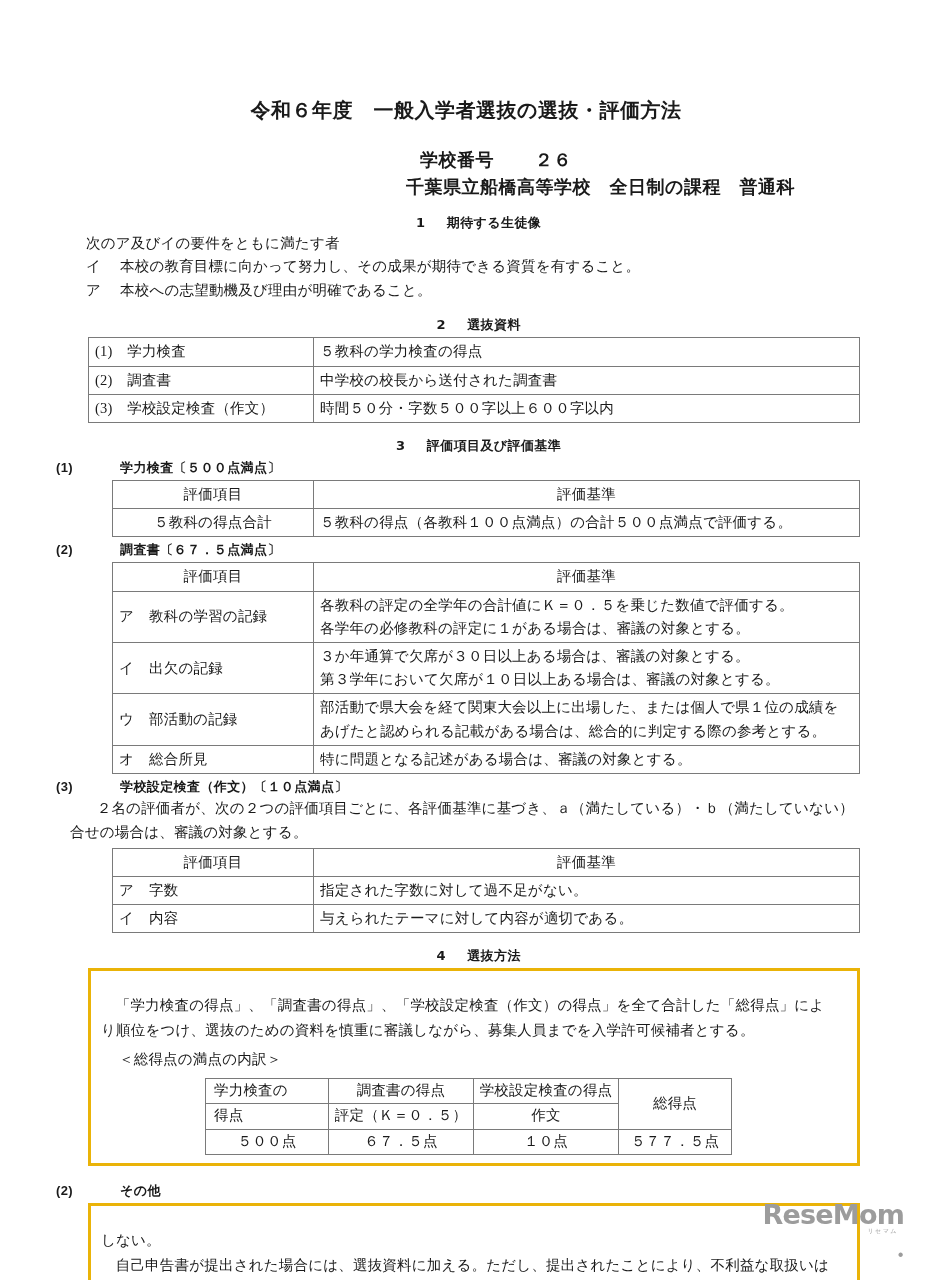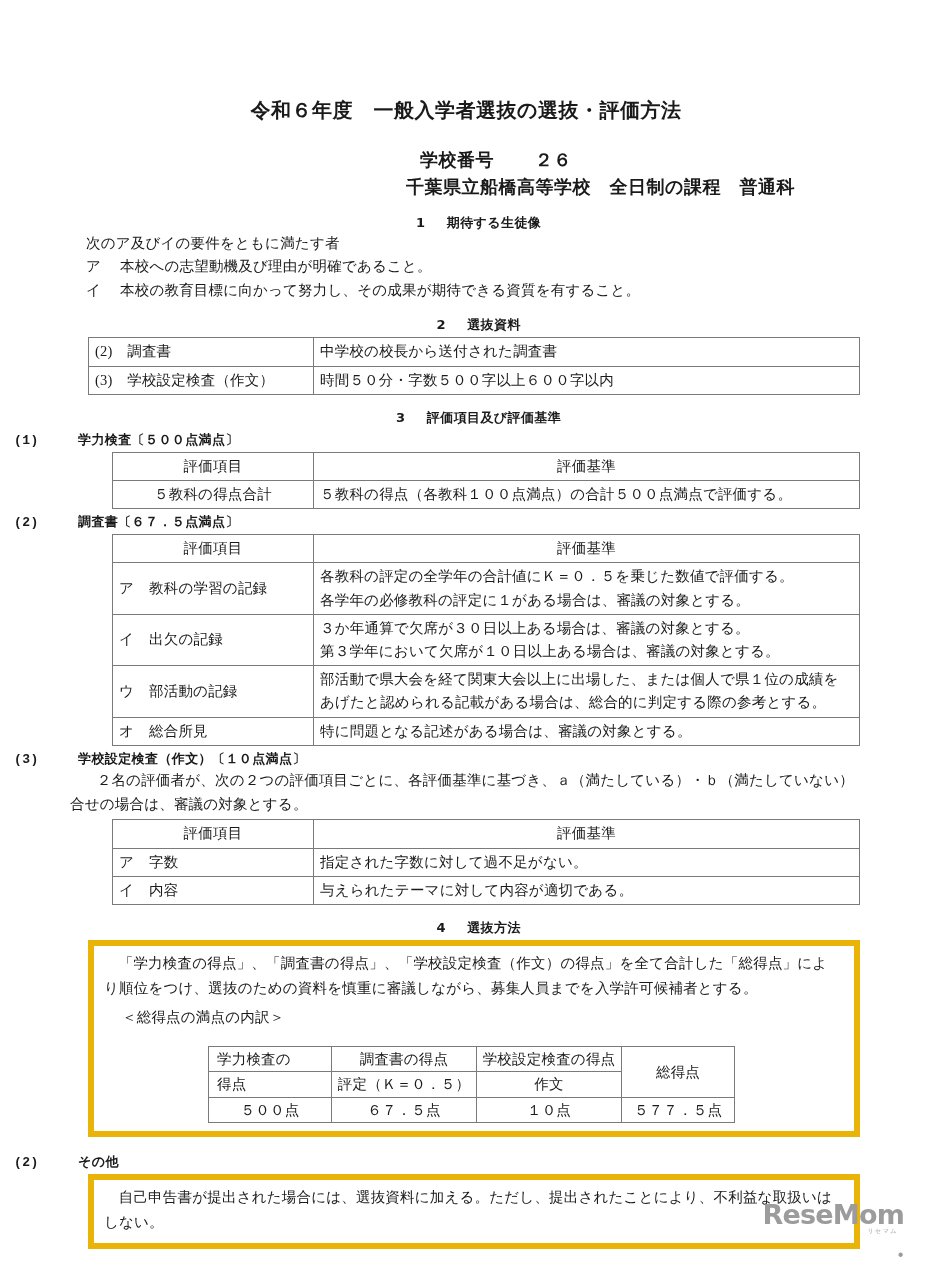--- a/index.html
+++ b/index.html
@@ -59,25 +59,26 @@
     letter-spacing: 0.4px;
     text-align: center;
   }
   .sec-head .num {
     display: inline-block;
     width: 26px;
   }
   .sub-head {
     font-size: 13px;
     font-weight: bold;
-    font-family: Liberation Mono, monospace;
+    font-family: Liberation Sans, sans-serif;
     padding-left: 78px;
     text-indent: -32px;
     letter-spacing: 0.4px;
     margin-top: 4px;
+    margin-left: 42px;
   }
   .sub-head .snum {
     display: inline-block;
     width: 32px;
   }
 
   
   .body-line {
     font-size: 14.5px;
     line-height: 1.62;
@@ -126,47 +127,48 @@
 
   .ctr { text-align: center; }
   .cellrow { display: block; }
   .mark-cell {
     display: inline-block;
     width: 30px;
   }
 
   
   .boxed {
-    border: 6px solid #eab308;
+    border: 3px solid #eab308;
     font-size: 14.5px;
     line-height: 1.72;
-    padding: 5px 10px 8px 10px;
+    padding: 22px 10px 8px 10px;
     box-sizing: border-box;
     letter-spacing: 0.2px;
   }
   .box-41 {
     margin-left: 88px;
     width: 772px;
     margin-top: 3px;
   }
   .box-42 {
     margin-left: 88px;
     width: 772px;
     margin-top: 3px;
   }
 
   .breakdown-label {
     margin-top: 4px;
     padding-left: 18px;
     font-size: 14.5px;
   }
   .score-tbl-wrap {
-    margin-top: 16px;
+    margin-top: 6px;
     margin-left: 104px;
     width: 500px;
+    font-family: Liberation Mono, monospace;
   }
   table.score {
     border-collapse: collapse;
     width: 500px;
     font-size: 14.5px;
     table-layout: fixed;
   }
   table.score td {
     border: 1px solid #7a7a7a;
     text-align: center;
@@ -221,34 +223,38 @@
     </div>
     <div class="school-line-2">千葉県立船橋高等学校　全日制の課程　普通科</div>
   </div>
 
   <div class="sec">
     <div class="sec-head">
       <span class="num">1</span><span>期待する生徒像</span>
     </div>
     <div class="body-line">次のア及びイの要件をともに満たす者</div>
     <div class="body-line indent-item">
+      <span class="item-mark">イ</span><span>本校の教育目標に向かって努力し、その成果が期待できる資質を有すること。</span>
+    </div>
+    <div class="body-line indent-item">
       <span class="item-mark">ア</span><span>本校への志望動機及び理由が明確であること。</span>
-    </div>
-    <div class="body-line indent-item">
-      <span class="item-mark">イ</span><span>本校の教育目標に向かって努力し、その成果が期待できる資質を有すること。</span>
     </div>
   </div>
 
   <div class="sec">
     <div class="sec-head">
       <span class="num">2</span><span>選抜資料</span>
     </div>
     <div class="tbl-wrap-2">
       <table class="doc t2">
         <tbody>
+          <tr>
+            <td class="c1">(1)　学力検査</td>
+            <td>５教科の学力検査の得点</td>
+          </tr>
           <tr>
             <td class="c1">(2)　調査書</td>
             <td>中学校の校長から送付された調査書</td>
           </tr>
           <tr>
             <td class="c1">(3)　学校設定検査（作文）</td>
             <td>時間５０分・字数５００字以上６００字以内</td>
           </tr>
         </tbody>
       </table>
@@ -390,22 +396,22 @@
             </tr>
           </tbody>
         </table>
       </div>
     </div>
 
     <div class="sub-head" style="margin-top:16px">
       <span class="snum">(2)</span><span>その他</span>
     </div>
     <div class="boxed box-42">
+      <div>しない。</div>
       <div>　自己申告書が提出された場合には、選抜資料に加える。ただし、提出されたことにより、不利益な取扱いは</div>
-      <div>しない。</div>
     </div>
   </div>
 
   <div class="watermark">
     <div class="wm-row">
       <span class="wm-main">ReseMom</span>
       <span style="display:flex;flex-direction:column;align-items:center">
         <span class="wm-ruby">リセマム</span>
       </span>
       <span class="wm-dot">.</span>

